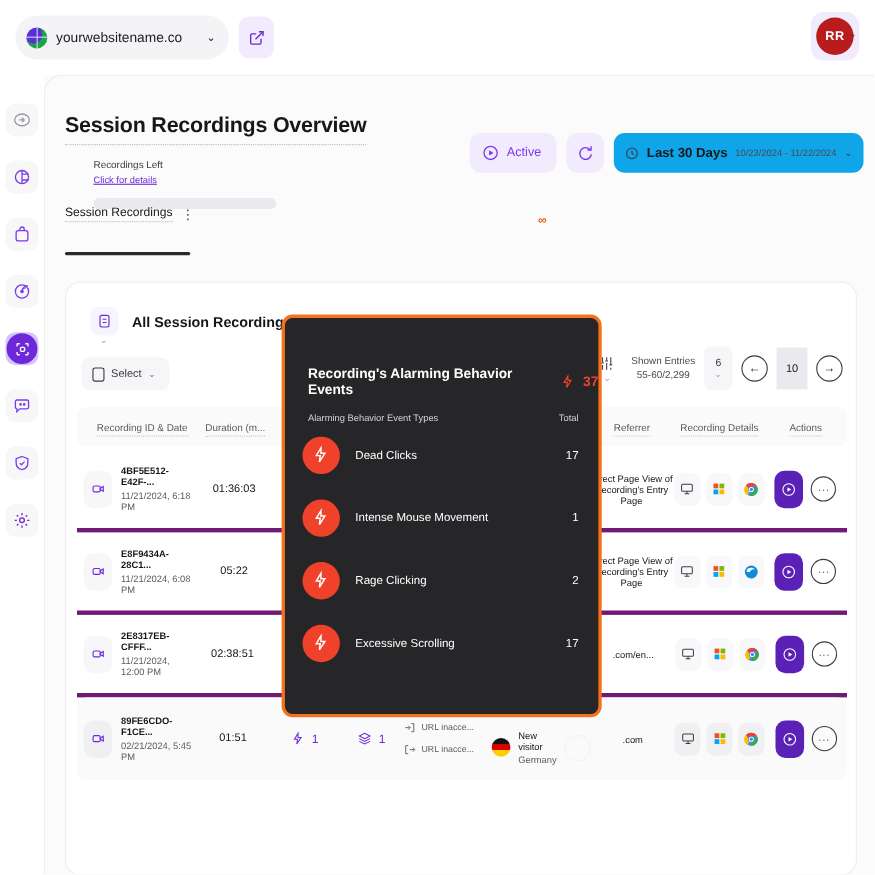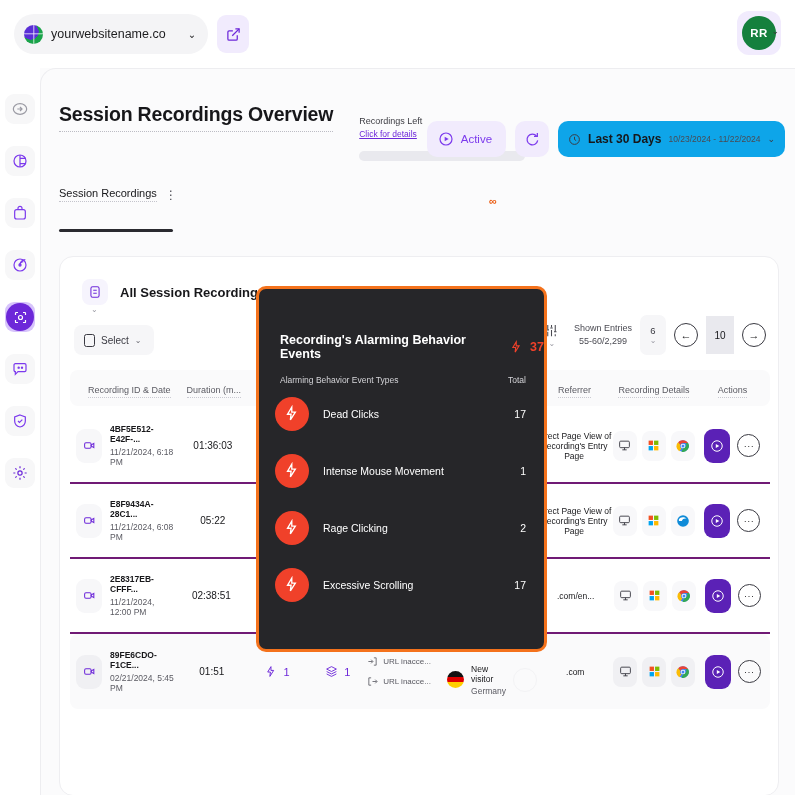--- a/index.html
+++ b/index.html
@@ -39,21 +39,21 @@
   .ext-btn {
     width: 32px; height: 38px; background: #f1ebfd; border-radius: 9px;
     margin-left: 9px; display: flex; align-items: center; justify-content: center;
     color: #6d28d9; cursor: pointer;
   }
   .avatar {
     position: absolute; right: 14px; top: 11px; width: 44px; height: 44px;
     background: #f1ebfd; border-radius: 12px; display: flex; align-items: center; justify-content: center;
   }
   .avatar-circle {
-    width: 34px; height: 34px; border-radius: 50%; background: #15803d;
+    width: 34px; height: 34px; border-radius: 50%; background: #b91c1c;
     color: #fff; font-size: 11.5px; font-weight: bold;
     display: flex; align-items: center; justify-content: center; letter-spacing: .4px;
   }
   .avatar-chev { position: absolute; right: 2px; top: 15px; font-size: 9px; color: #3a3a3a; }
 
   
   .sidebar {
     position: absolute; left: 0; top: 68px; width: 40px; height: 727px;
     background: #ffffff; display: flex; flex-direction: column; align-items: center;
     padding-top: 26px; gap: 22px;
@@ -70,21 +70,21 @@
     display: flex; align-items: center; justify-content: center; color: #fff;
   }
 
   
   .main {
     position: absolute; left: 40px; top: 68px; width: 755px; height: 727px;
     background: #fbfbfc; border-left: 1px solid #ededf0; border-top: 1px solid #ededf0;
     border-top-left-radius: 16px;
   }
 
-  .page-head { display: flex; align-items: flex-start; padding: 34px 0 0 18px; }
+  .page-head { display: flex; align-items: flex-start; padding: 34px 0 0 18px; flex-direction: column; }
   .page-title {
     font-size: 19.5px; font-weight: bold; color: #17171a; letter-spacing: -.2px;
     border-bottom: 1px dotted #bcbcc4; padding-bottom: 5px;
   }
 
   .rec-left { margin-left: 26px; margin-top: 13px; width: 166px; }
   .rec-left-title { font-size: 9px; color: #3c3c42; }
   .rec-left-link { font-size: 8.5px; color: #6d28d9; margin-top: 3px; text-decoration: underline; cursor: pointer; }
   .rec-left-bar { margin-top: 12px; height: 10px; background: #e9e9ee; border-radius: 5px; width: 166px; }
   .infinity { position: absolute; left: 448px; top: 126px; font-size: 11px; color: #ea580c; font-weight: bold; }
@@ -155,21 +155,21 @@
     justify-content: center; font-size: 10px; color: #17171a; cursor: pointer;
   }
 
   
   .thead {
     position: absolute; left: 10px; top: 113px; width: 700px; height: 36px;
     background: #fafafb; border-radius: 8px; display: flex; align-items: center;
   }
   .th { font-size: 9px; color: #5a5a62; border-bottom: 1px dotted #cacad2; padding-bottom: 2px; }
   .rows { position: absolute; left: 10px; top: 152px; width: 700px; }
-  .row { height: 75px; display: flex; align-items: center; border-bottom: 2px solid #701a75; position: relative; }
+  .row { height: 75px; display: flex; align-items: center; border-bottom: 4px solid #701a75; position: relative; }
   .row.alt { background: #fafafb; border-radius: 8px; border-bottom: none; }
 
   .c-id { width: 120px; display: flex; align-items: center; gap: 8px; padding-left: 6px; }
   .vid-chip {
     width: 26px; height: 34px; border-radius: 9px; background: #f7f7f9;
     display: flex; align-items: center; justify-content: center; color: #6d28d9; flex: none;
   }
   .id-main { font-size: 8.5px; color: #17171a; font-weight: bold; }
   .id-sub { font-size: 8.5px; color: #5a5a62; margin-top: 3px; }
   .c-dur { width: 78px; text-align: center; font-size: 10px; color: #17171a; }

